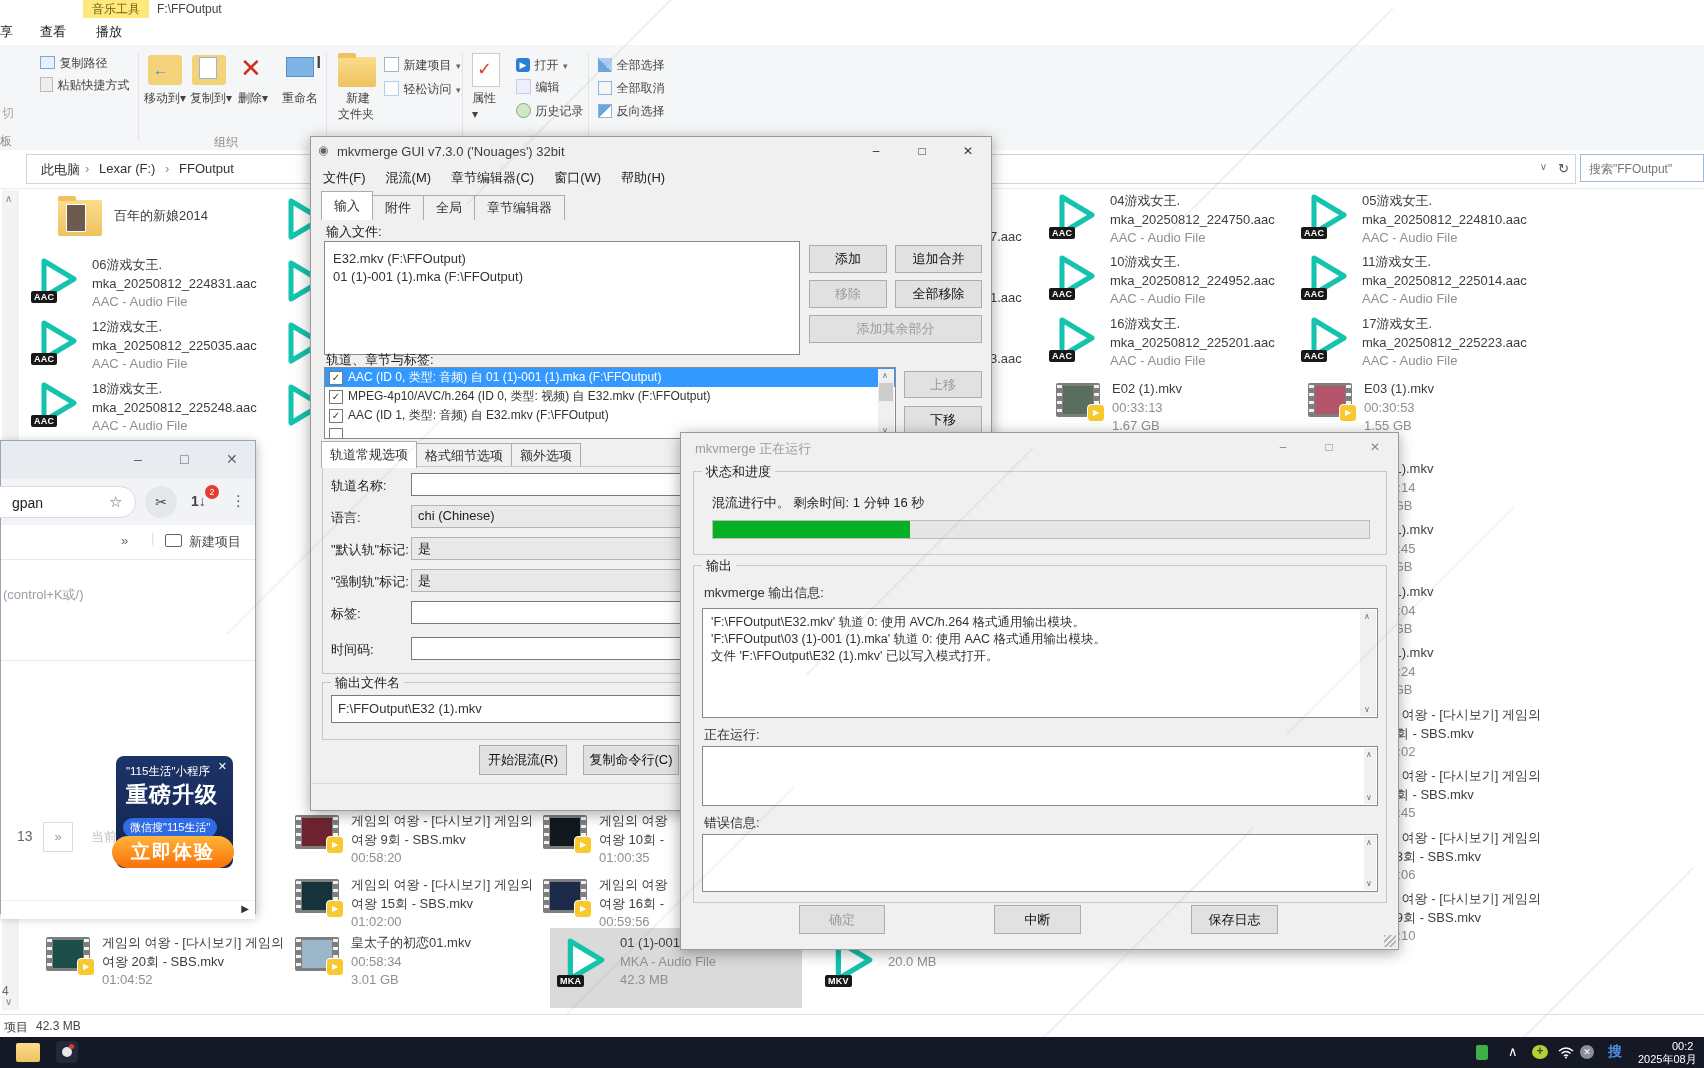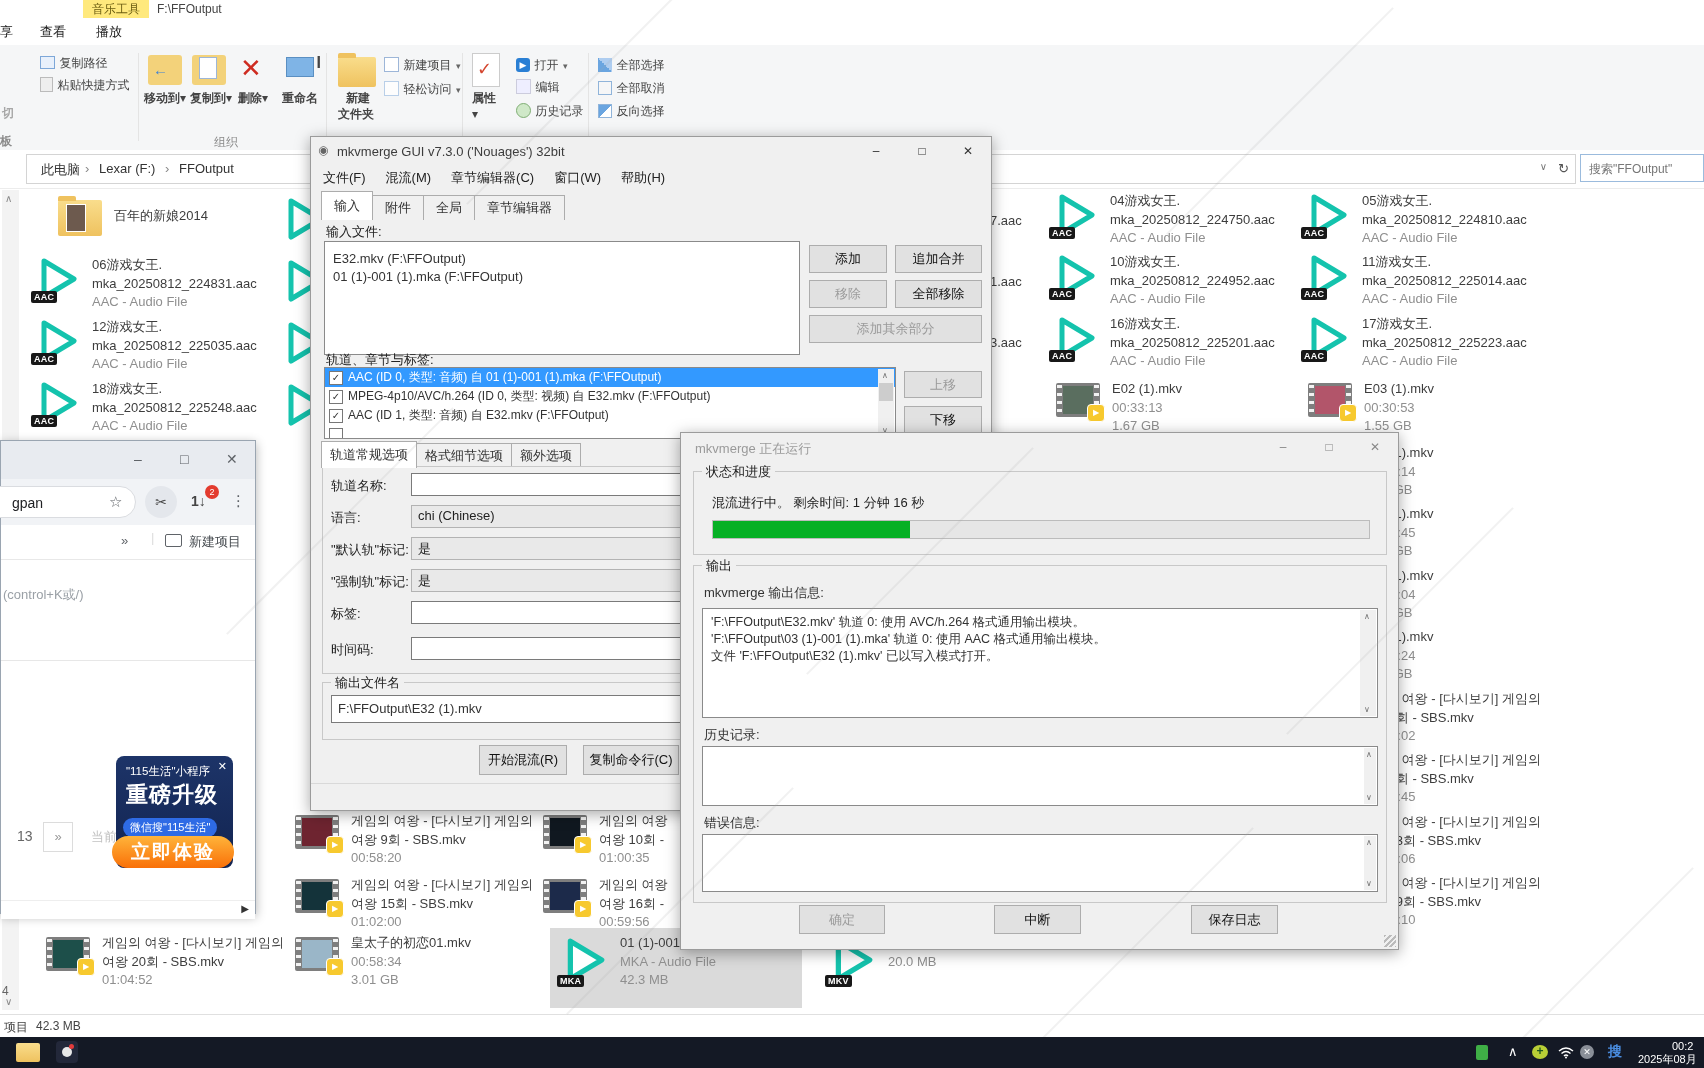--- a/index.html
+++ b/index.html
@@ -8,21 +8,21 @@
   .abs{position:absolute;}
   .nowrap{white-space:nowrap;}
   
   .topstrip{left:0;top:0;width:100%;height:18px;background:#fff;}
   .musictab{left:83px;top:0;width:66px;height:18px;background:#ffe97d;color:#6b5d11;
     font-size:12px;text-align:center;line-height:18px;}
   .wintitle{left:157px;top:2px;font-size:12px;color:#444;}
   .ribtabs{left:0;top:18px;width:100%;height:27px;background:#fff;font-size:13px;color:#222;}
   .ribtab{position:absolute;top:5px;}
   .ribbon{left:0;top:45px;width:100%;height:105px;background:#f5f6f7;border-bottom:1px solid #e2e2e2;}
-  .riblabel{position:absolute;font-size:12px;color:#444;font-weight:bold;}
+  .riblabel{position:absolute;font-size:12px;color:#444;}
   .ribgray{color:#a7a7a7;}
   .ribsmalltxt{font-size:12px;color:#444;}
   .vsep{position:absolute;top:8px;width:1px;height:88px;background:#e4e4e4;}
   .grouplabel{position:absolute;font-size:12px;color:#8a8a8a;}
   .addrrow{left:0;top:150px;width:100%;height:38px;background:#fff;border-bottom:1px solid #ececec;}
   .addrbox{position:absolute;left:26px;top:4px;width:1548px;height:28px;border:1px solid #d4d4d4;background:#fff;}
   .crumb{position:absolute;top:6px;font-size:13px;color:#333;}
   .crumbsep{color:#888;}
   .searchbox{position:absolute;left:1580px;top:4px;width:124px;height:28px;border:1px solid #9bbbdd;
     background:#fff;font-size:12px;color:#777;line-height:28px;padding-left:8px;box-sizing:border-box;}
@@ -45,21 +45,21 @@
   .ic-film .thumb{position:absolute;left:7px;right:7px;top:3px;bottom:3px;background:var(--tc,#3a3f4a);}
   .pb{position:absolute;right:-5px;bottom:-5px;width:16px;height:16px;background:#f7c92e;
     border:1px solid #fff;border-radius:4px;color:#fff;font-size:8px;line-height:15px;text-align:center;}
   .ic-folder{width:44px;height:36px;background:linear-gradient(#f9dd8c,#efc25f);border-radius:2px;
     position:relative;margin-top:4px;flex:0 0 auto;}
   .ic-folder:before{content:"";position:absolute;left:0;top:-4px;width:18px;height:5px;
     background:#efc25f;border-radius:2px 2px 0 0;}
   .ic-folder .ph{position:absolute;left:8px;top:4px;width:18px;height:26px;background:#6d5a4e;
     border:1px solid #fff;}
   .selbox{background:#dadada;}
-  .frag{position:absolute;font-size:13px;line-height:18.5px;white-space:nowrap;color:#3d3d3d;}
+  .frag{position:absolute;font-size:13px;line-height:18.5px;white-space:nowrap;color:#3d3d3d;margin-top:16px;}
   .frag .s{color:#8f8f8f;}
   
   .win{position:absolute;background:#f0f0f0;border:1px solid #9b9b9b;box-shadow:0 3px 14px rgba(0,0,0,.35);}
   .tb{position:relative;height:28px;}
   .tbtitle{position:absolute;left:26px;top:7px;font-size:13px;}
   .tbicon{position:absolute;left:7px;top:6px;width:15px;height:15px;font-size:12px;line-height:15px;color:#666;}
   .wbtns{position:absolute;right:0;top:0;display:flex;}
   .wbtn{width:46px;height:28px;text-align:center;line-height:28px;font-size:12px;color:#333;}
   .btn{position:absolute;background:#e1e1e1;border:1px solid #adadad;font-size:13px;color:#111;
     text-align:center;box-sizing:border-box;}
@@ -680,21 +680,21 @@
         <div style="padding:5px 8px;line-height:17px;padding-right:24px">
           <div class="nowrap">'F:\FFOutput\E32.mkv' 轨道 0: 使用 AVC/h.264 格式通用输出模块。</div>
           <div class="nowrap">'F:\FFOutput\03 (1)-001 (1).mka' 轨道 0: 使用 AAC 格式通用输出模块。</div>
           <div class="nowrap">文件 'F:\FFOutput\E32 (1).mkv' 已以写入模式打开。</div>
         </div>
         <div class="vscroll">
           <span class="a" style="top:2px">∧</span>
           <span class="a" style="bottom:2px">∨</span>
         </div>
       </div>
-      <span style="position:absolute;left:10px;top:160px;font-size:13px">历史记录:</span>
+      <span style="position:absolute;left:10px;top:160px;font-size:13px">正在运行:</span>
       <div class="listbox" style="left:8px;top:180px;width:674px;height:58px">
         <div class="vscroll" style="width:12px">
           <span class="a" style="top:2px;left:2px">∧</span>
           <span class="a" style="bottom:2px;left:2px">∨</span>
         </div>
       </div>
       <span style="position:absolute;left:10px;top:248px;font-size:13px">错误信息:</span>
       <div class="listbox" style="left:8px;top:268px;width:674px;height:56px">
         <div class="vscroll" style="width:12px">
           <span class="a" style="top:2px;left:2px">∧</span>

